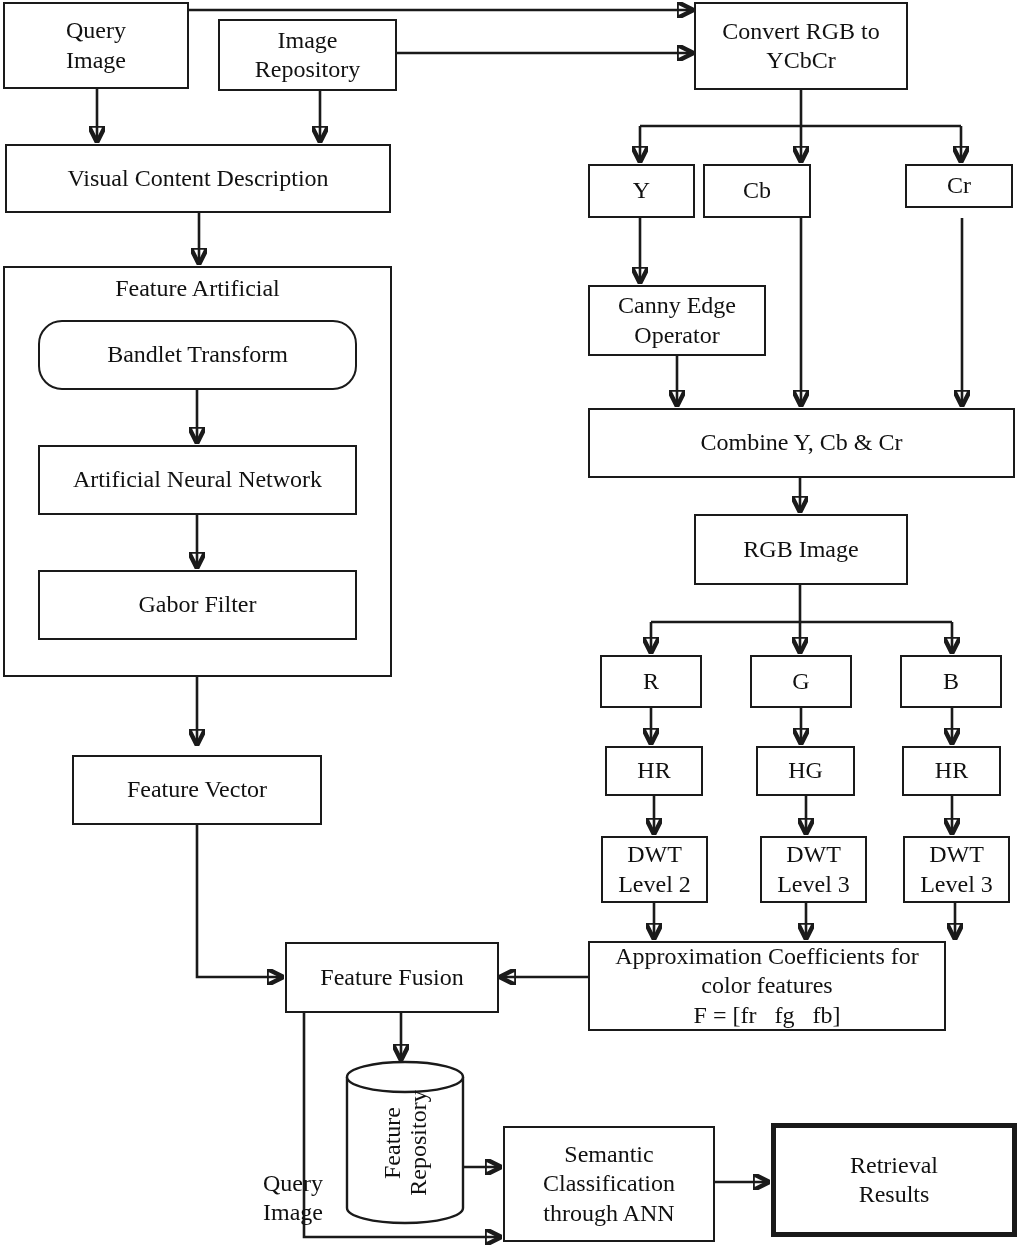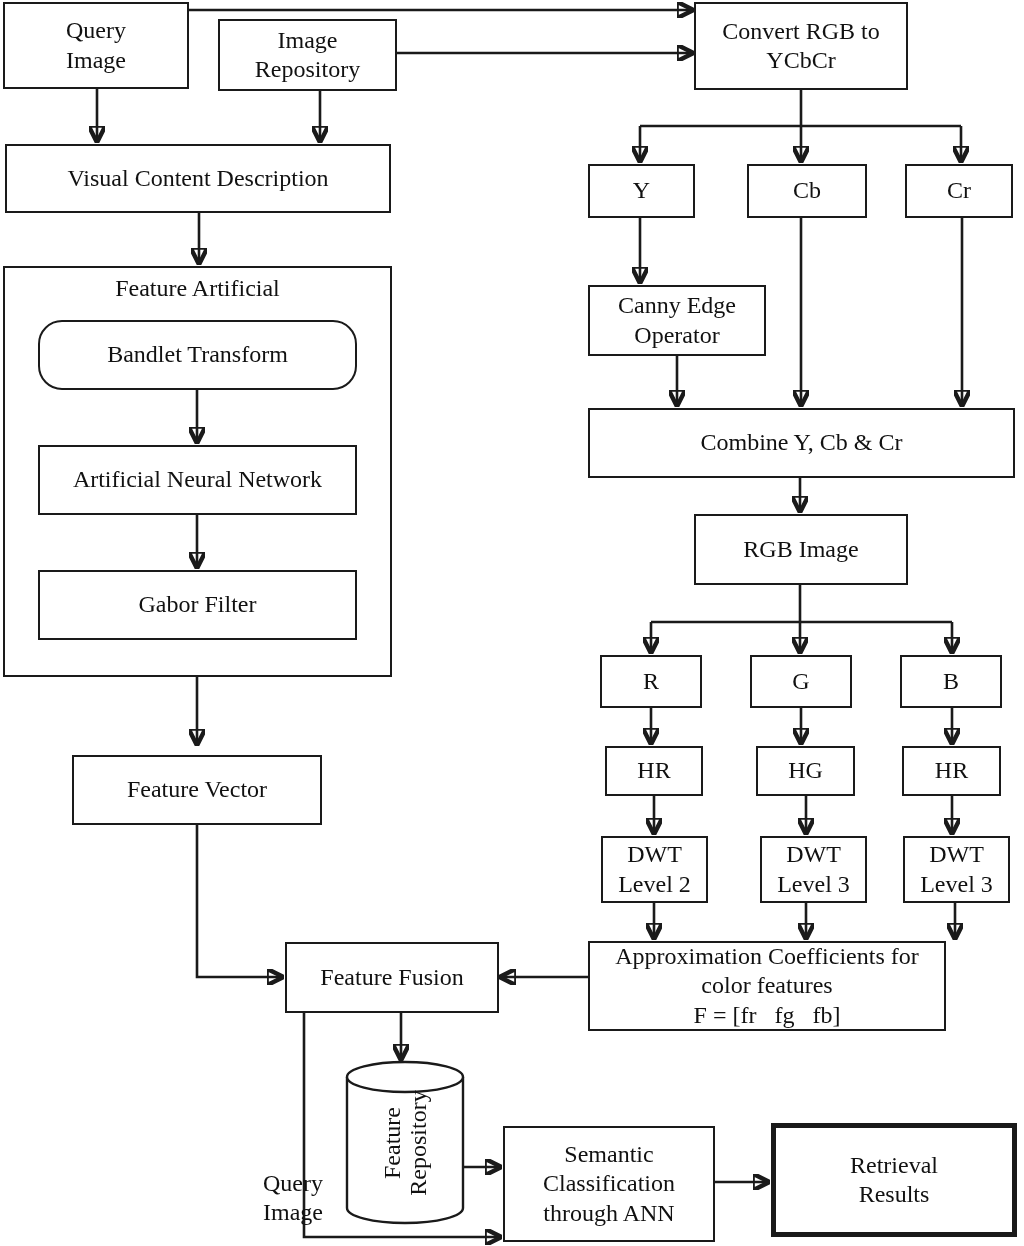--- a/index.html
+++ b/index.html
@@ -88,23 +88,23 @@
   <div class="box plain" style="left:3px;top:272px;width:389px;height:34px;">Feature Artificial</div>
 
   <div class="box" style="left:38px;top:320px;width:319px;height:70px;border-radius:24px;">Bandlet Transform</div>
 
   <div class="box" style="left:38px;top:445px;width:319px;height:70px;">Artificial Neural Network</div>
 
   <div class="box" style="left:38px;top:570px;width:319px;height:70px;">Gabor Filter</div>
 
   <div class="box" style="left:588px;top:164px;width:107px;height:54px;">Y</div>
 
-  <div class="box" style="left:747px;top:164px;width:120px;height:54px;">Cb</div>
+  <div class="box" style="left:703px;top:164px;width:108px;height:54px;">Cb</div>
 
-  <div class="box" style="left:905px;top:164px;width:108px;height:54px;">Cr</div>
+  <div class="box" style="left:905px;top:164px;width:108px;height:44px;">Cr</div>
 
   <div class="box" style="left:588px;top:285px;width:178px;height:71px;">Canny Edge
 Operator</div>
 
   <div class="box" style="left:588px;top:408px;width:427px;height:70px;">Combine Y, Cb &amp; Cr</div>
 
   <div class="box" style="left:694px;top:514px;width:214px;height:71px;">RGB Image</div>
 
   <div class="box" style="left:600px;top:655px;width:102px;height:53px;">R</div>
 

